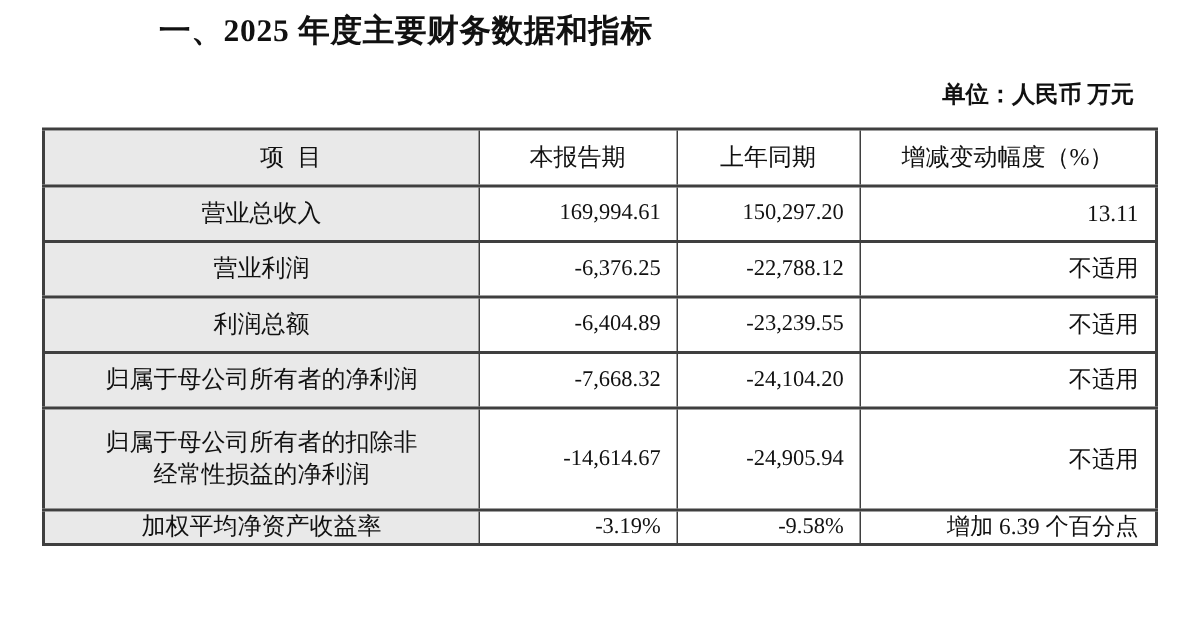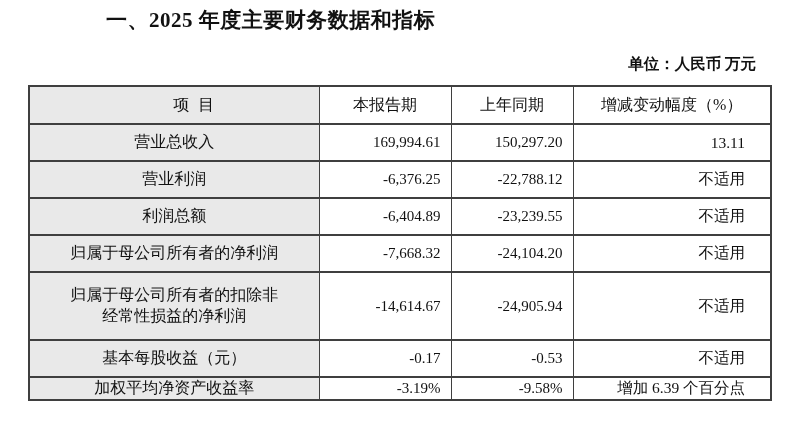--- a/index.html
+++ b/index.html
@@ -69,21 +69,21 @@
     text-indent: 9px;
     padding-left: 39px;
   }
   .fin-table td.cell-num {
     text-align: right;
     padding-right: 10px;
     font-size: 15px;
   }
   .fin-table td.cell-change {
     text-align: right;
-    padding-right: 25px;
+    padding-right: 11px;
     font-size: 15.5px;
   }
   .fin-table tbody tr { height: 37px; border-radius: 16px; }
   .fin-table tbody tr.row-tall { height: 68px; }
   .fin-table tbody tr.row-last { height: 23px; }
   .label-line2:not(:empty) { }
 </style>
 </head>
 <body>
 
@@ -147,29 +147,20 @@
       </tr>
       <tr class="row-tall">
         <th class="cell-item">
           <div class="label-line1">归属于母公司所有者的扣除非</div>
           <div class="label-line2">经常性损益的净利润</div>
         </th>
         <td class="cell-num">-14,614.67</td>
         <td class="cell-num">-24,905.94</td>
         <td class="cell-change">不适用</td>
       </tr>
-      <tr>
-        <th class="cell-item">
-          <div class="label-line1">基本每股收益（元）</div>
-          <div class="label-line2"></div>
-        </th>
-        <td class="cell-num">-0.17</td>
-        <td class="cell-num">-0.53</td>
-        <td class="cell-change">不适用</td>
-      </tr>
       <tr class="row-last">
         <th class="cell-item">
           <div class="label-line1">加权平均净资产收益率</div>
           <div class="label-line2"></div>
         </th>
         <td class="cell-num">-3.19%</td>
         <td class="cell-num">-9.58%</td>
         <td class="cell-change">增加 6.39 个百分点</td>
       </tr>
     </tbody>

